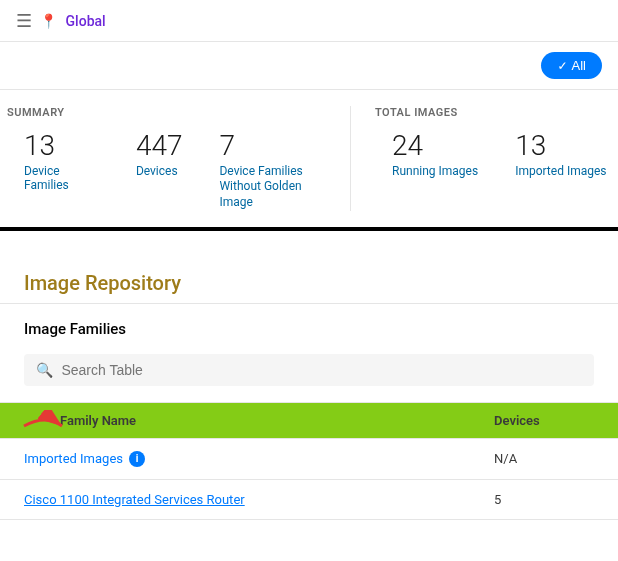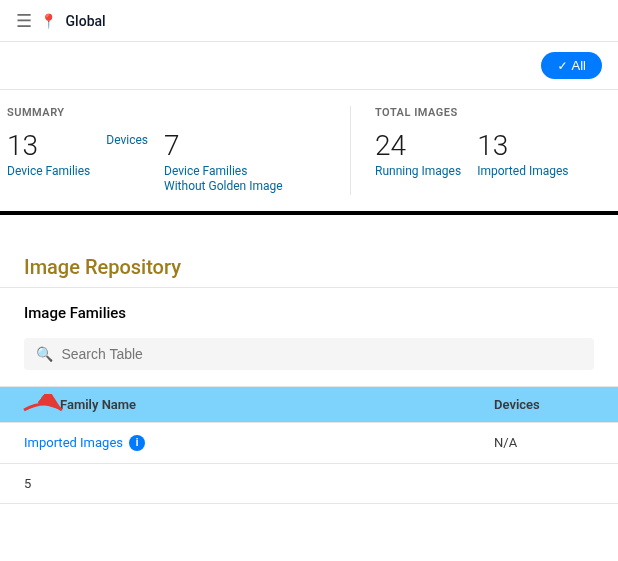--- a/index.html
+++ b/index.html
@@ -24,21 +24,21 @@
     .header-icon {
       color: #6b6b6b;
       font-size: 18px;
       cursor: pointer;
     }
     .location-icon {
       color: #007bff;
       font-size: 14px;
     }
     .global-label {
-      color: #0f172a;
+      color: #6d28d9;
       font-size: 14px;
       font-weight: 500;
     }
 
     
     .toolbar {
       display: flex;
       justify-content: flex-end;
       padding: 10px 16px;
       border-bottom: 1px solid #e5e5e5;
@@ -78,22 +78,23 @@
     .summary-title {
       font-size: 11px;
       font-weight: 600;
       color: #6b6b6b;
       letter-spacing: 0.5px;
       text-transform: uppercase;
       margin-bottom: 12px;
     }
     .summary-stats {
       display: flex;
-      gap: 16px;
+      gap: 37px;
       align-items: flex-start;
+      margin-left: 17px;
     }
     .stat-item {
       display: flex;
       flex-direction: column;
     }
     .stat-number {
       font-size: 28px;
       font-weight: 300;
       color: #1a1a1a;
       line-height: 1.1;
@@ -168,21 +169,21 @@
       display: flex;
       align-items: center;
     }
 
     .table-header {
       display: flex;
       align-items: center;
       padding: 10px 24px 10px 60px;
       border-top: 1px solid #e5e5e5;
       border-bottom: 1px solid #e5e5e5;
-      background: #7dd3fc;
+      background: #84cc16;
     }
     .col-family {
       flex: 1;
       font-size: 13px;
       font-weight: 600;
       color: #3a3a3a;
     }
     .col-devices {
       width: 100px;
       font-size: 13px;
@@ -248,20 +249,21 @@
 
 <div class="summary-section">
   <div class="summary-left">
     <div class="summary-title">SUMMARY</div>
     <div class="summary-stats">
       <div class="stat-item">
         <span class="stat-number">13</span>
         <span class="stat-label">Device Families</span>
       </div>
       <div class="stat-item">
+        <span class="stat-number">447</span>
         <span class="stat-label">Devices</span>
       </div>
       <div class="stat-item">
         <span class="stat-number">7</span>
         <span class="stat-label two-line">Device Families<br>Without Golden Image</span>
       </div>
     </div>
   </div>
   <div class="summary-right">
     <div class="summary-title">TOTAL IMAGES</div>
@@ -311,15 +313,18 @@
 
   <div class="table-row">
     <div class="cell-family">
       <a class="cell-link">Imported Images</a>
       <span class="info-badge">i</span>
     </div>
     <span class="cell-devices">N/A</span>
   </div>
 
   <div class="table-row">
+    <div class="cell-family">
+      <a class="cell-link underline">Cisco 1100 Integrated Services Router</a>
+    </div>
     <span class="cell-devices">5</span>
   </div>
 </div>
 
 </body></html>

